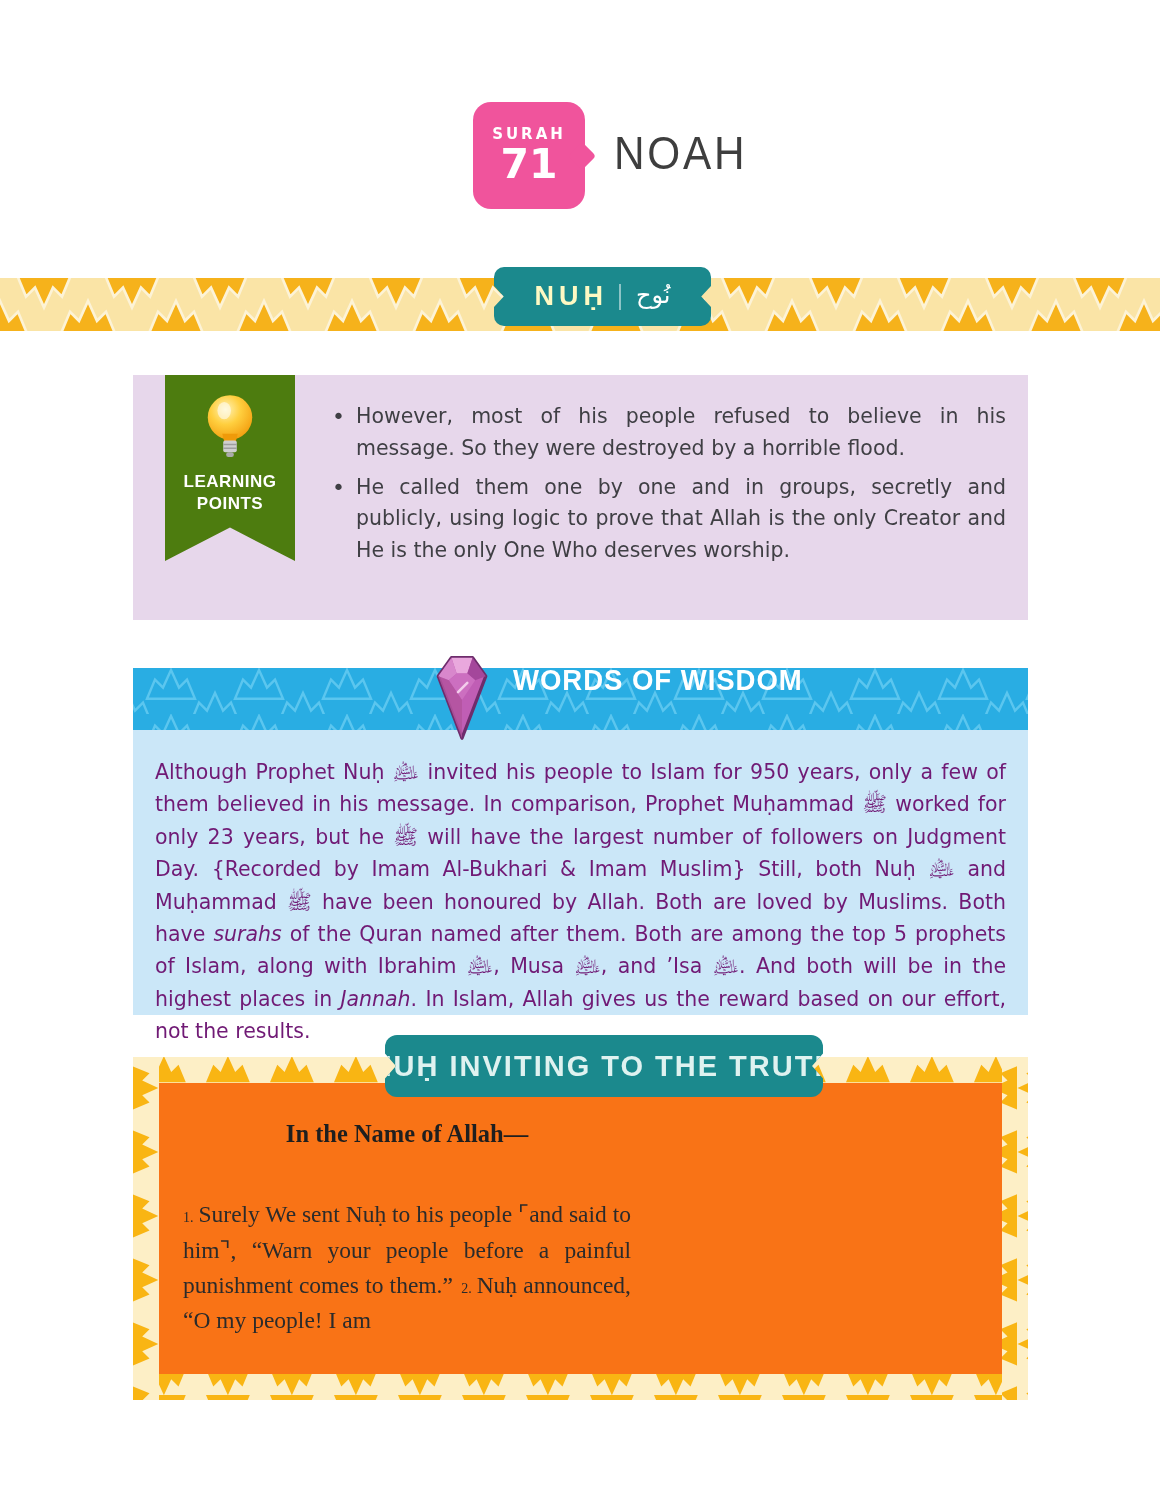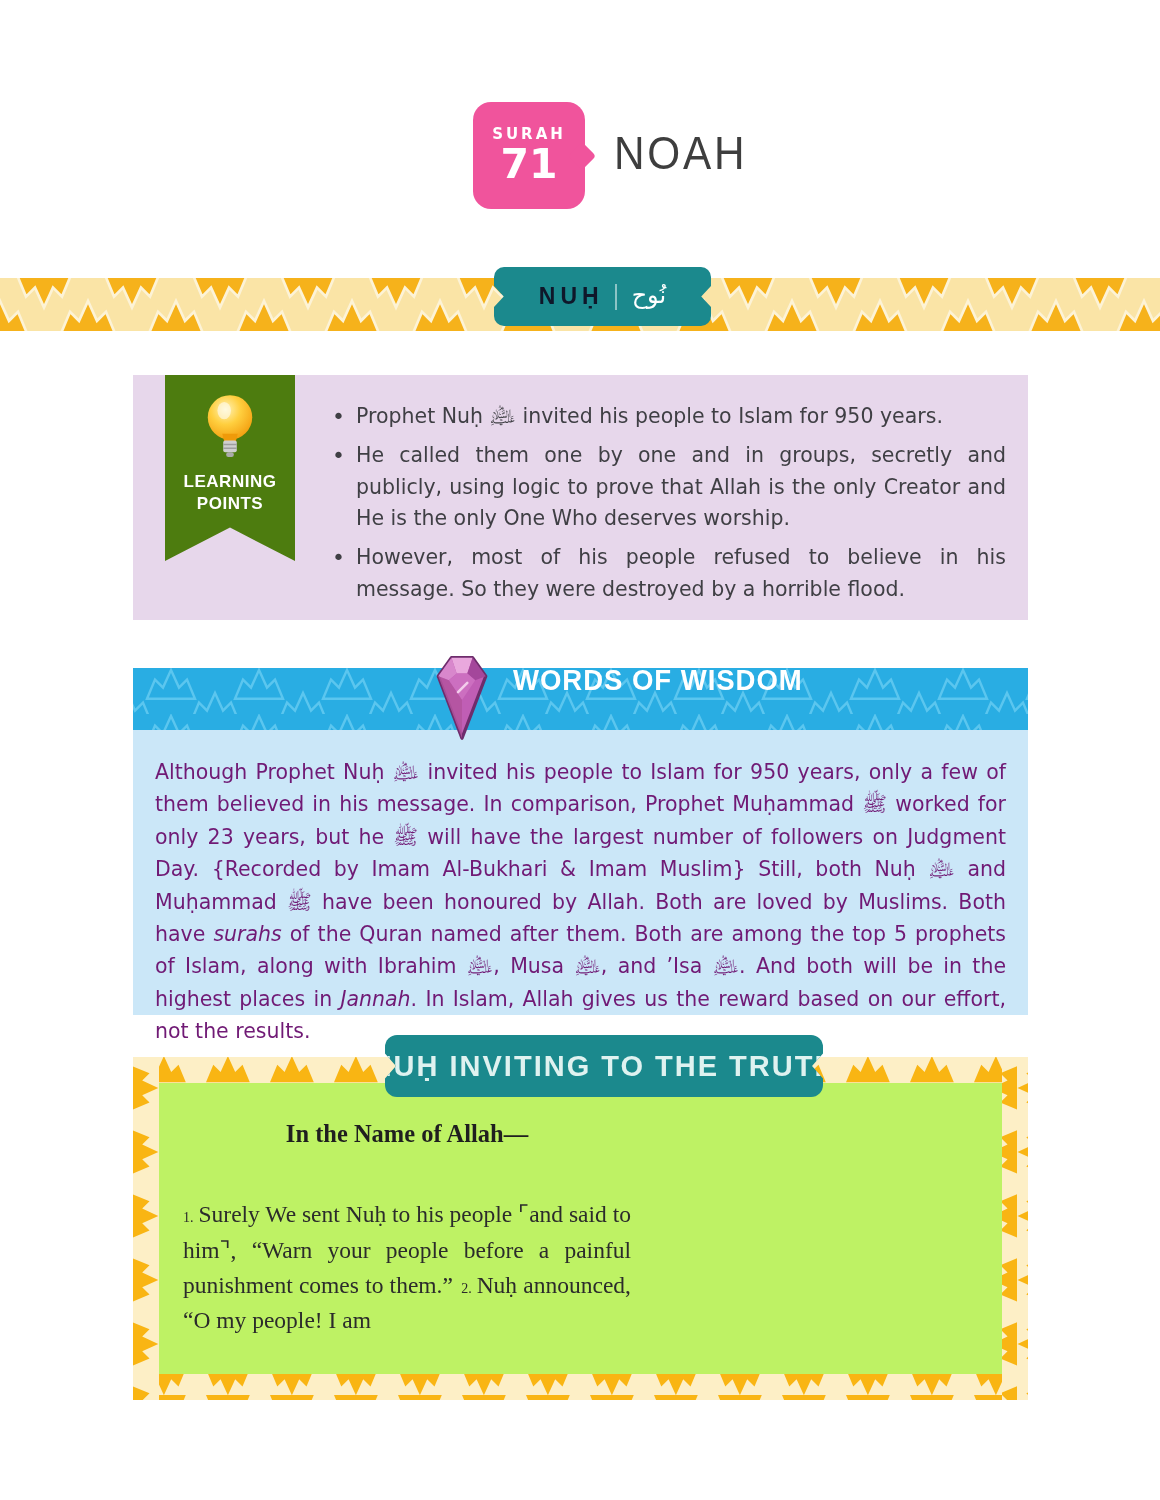--- a/index.html
+++ b/index.html
@@ -32,21 +32,21 @@
 
   
   .deco-band{ position:absolute; left:0; top:278px; width:1160px; height:53px; }
   .deco-band svg{ display:block; }
   .nuh-banner{
     position:absolute; left:494px; top:267px; width:217px; height:59px;
     background:#1B898D; border-radius:10px;
     clip-path:polygon(0 0,100% 0,100% 32%,95.5% 50%,100% 68%,100% 100%,0 100%,0 68%,4.5% 50%,0 32%);
     display:flex; align-items:center; justify-content:center;
   }
-  .nuh-latin{ color:#0f172a; font-size:23px; font-weight:600; letter-spacing:5px; font-family:"Liberation Sans",sans-serif;text-align:right; }
+  .nuh-latin{ color:#fef9c3; font-size:27px; font-weight:600; letter-spacing:5px; font-family:"Liberation Sans",sans-serif;text-align:right; }
   .nuh-divider{ width:2px; height:26px; background:rgba(255,255,255,.5); margin:0 15px 0 11px; }
   .nuh-arabic{ color:#ffffff; font-size:24px; line-height:1; padding-bottom:4px;text-align:right; }
 
   
   .learning-box{
     position:absolute; left:133px; top:375px; width:895px; height:245px;
     background:#E7D7EB;
   }
   .lp-ribbon{
     position:absolute; left:32px; top:0; width:130px; height:186px;
@@ -93,21 +93,21 @@
   .wisdom-text i{ font-style:italic; }
 
   
   .truth-box{
     position:absolute; left:133px; top:1057px; width:895px; height:343px;
     background:#FDEFC6;
   }
   .truth-border{ position:absolute; left:0; top:0; }
   .truth-inner{
     position:absolute; left:26px; top:26px; right:26px; bottom:26px;
-    background:#bef264; display:flex; padding:28px 28px 0 24px;
+    background:#f97316; display:flex; padding:28px 28px 0 24px;
   }
   .truth-banner{
     position:absolute; left:252px; top:-22px; width:438px; height:62px;
     background:#1B898D; border-radius:12px;
     clip-path:polygon(0 0,100% 0,100% 30%,97.5% 50%,100% 70%,100% 100%,0 100%,0 70%,2.5% 50%,0 30%);
     display:flex; align-items:center; justify-content:center;
     color:#DFF2F0; font-size:29px; font-weight:600; letter-spacing:2px;
     font-family:"Liberation Sans",sans-serif; white-space:nowrap;
   }
   .col-en{ width:448px; flex:none; }
@@ -215,23 +215,22 @@
         <line x1="23" y1="59" x2="37" y2="59" stroke="#9E9E9E" stroke-width="1.6"></line>
         <rect x="26" y="63" width="8" height="5" rx="2.4" fill="#ABABAB"></rect>
         <ellipse cx="24" cy="20" rx="7" ry="9" fill="#FFFFFF" opacity="0.55"></ellipse>
       </svg>
       <div class="lp-ribbon-text">
         <span>LEARNING</span><br>
         <span>POINTS</span>
       </div>
     </div>
     <ul class="lp-bullets">
-      <li>Prophet Nuḥ ﵇ invited his people to Islam for 950 years.</li>
+      <li>However, most of his people refused to believe in his message. So they were destroyed by a horrible flood.</li>
       <li>He called them one by one and in groups, secretly and publicly, using logic to prove that Allah is the only Creator and He is the only One Who deserves worship.</li>
-      <li>However, most of his people refused to believe in his message. So they were destroyed by a horrible flood.</li>
     </ul>
   </section>
 
   <section class="wisdom-box">
     <div class="wisdom-band">
       <svg class="band-bg" width="895" height="62">
         <rect width="895" height="62" fill="url(#patBlue)"></rect>
       </svg>
       <div class="wisdom-head">
         <svg width="66" height="92" viewBox="0 0 100 138">

